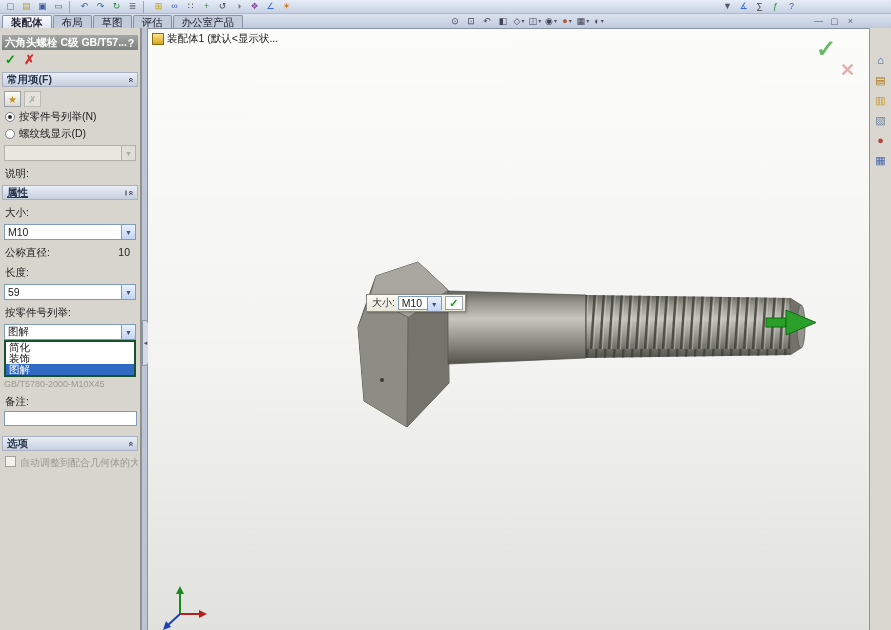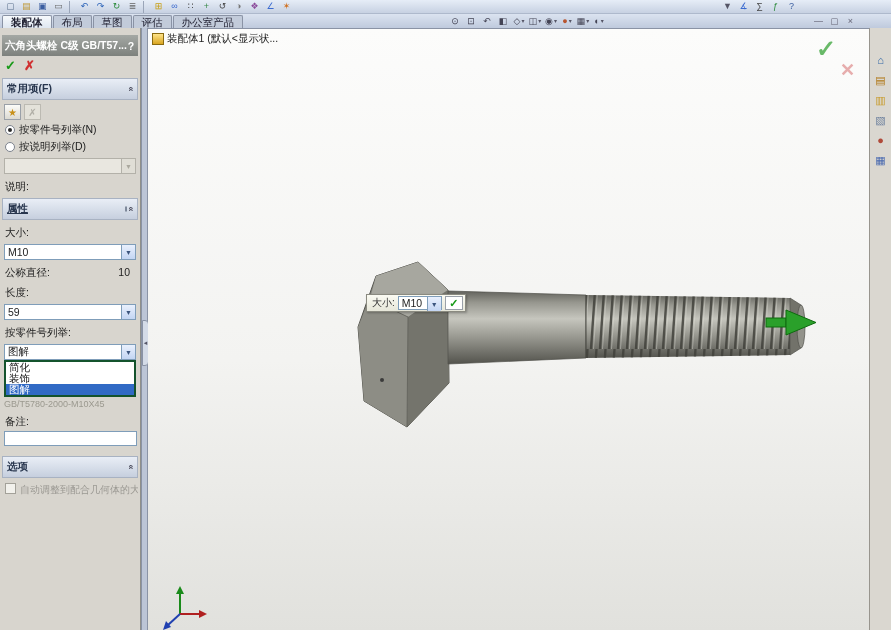--- a/index.html
+++ b/index.html
@@ -23,28 +23,28 @@
   .tab { height:13px; line-height:12px; padding:0 8px; margin-right:1px; font-size:10.5px;
          background:#c2cbda; border:1px solid #8a93a5; border-bottom:none; border-radius:2px 2px 0 0; color:#223; }
   .tab.active { background:linear-gradient(#f6f9fc,#dfe7f1); font-weight:bold; }
   .center-tools { flex:1; display:flex; justify-content:center; align-items:center; }
   .win-btns { display:flex; align-items:center; margin-right:30px; }
   .win-btns .tb-icon { color:#667; }
 
   
   .pm { position:absolute; left:0; top:28px; width:141px; height:602px;
         background:#d8d5ce; border-right:1px solid #8f8f8a; font-size:10.5px; }
-  .pm-title { height:21px; margin:7px 2px 0 2px; padding:0 3px;
+  .pm-title { height:15px; margin:7px 2px 0 2px; padding:0 3px;
               background:linear-gradient(#a4a8a4,#7d817d); color:#fff; font-weight:bold;
               display:flex; align-items:center; font-size:10.5px; white-space:nowrap; overflow:hidden; }
   .pm-help { margin-left:auto; width:12px; text-align:center; color:#fff; font-weight:bold; }
   .pm-actions { height:18px; display:flex; align-items:center; gap:8px; padding-left:5px; }
   .ok-btn { color:#189a18; font-size:13px; font-weight:bold; }
   .cancel-btn { color:#d03030; font-size:13px; font-weight:bold; }
-  .sec { height:22px; margin:4px 2px 0 2px; padding:0 4px;
+  .sec { height:15px; margin:4px 2px 0 2px; padding:0 4px;
          background:linear-gradient(#e9eef6,#c6cfde); border:1px solid #a8b2c2;
          display:flex; align-items:center; font-weight:bold; color:#28364e; font-size:10.5px; }
   .sec .chev { margin-left:auto; transform:rotate(90deg); font-size:9px; color:#445; }
   .fav-btns { display:flex; gap:3px; margin:4px 0 2px 4px; }
   .mini-btn { width:17px; height:16px; border:1px solid #9aa0a8; background:linear-gradient(#fcfcf9,#dcdad2);
               display:flex; align-items:center; justify-content:center; font-size:10px; }
   .mini-btn.disabled { color:#b0aea6; border-color:#bcbab2; background:#e4e2da; }
   .radio-row { display:flex; align-items:center; gap:4px; margin:3px 0 0 5px; white-space:nowrap; }
   .radio { width:10px; height:10px; border:1px solid #7d838d; border-radius:50%; background:#fff; position:relative; flex:none; }
   .radio.checked:after { content:""; position:absolute; left:2px; top:2px; width:4px; height:4px; border-radius:50%; background:#2c2c2c; }
@@ -182,21 +182,21 @@
     <div class="fav-btns">
       <span class="mini-btn" style="color:#c89018">★</span>
       <span class="mini-btn disabled">✗</span>
     </div>
     <div class="radio-row">
       <span class="radio checked"></span>
       <span>按零件号列举(N)</span>
     </div>
     <div class="radio-row">
       <span class="radio"></span>
-      <span>按说明列举(D)</span>
+      <span>螺纹线显示(D)</span>
     </div>
     <div class="combo disabled">
       <span></span>
       <span class="arrow">▼</span>
     </div>
     <div class="lbl">说明:</div>
 
     <div class="sec" style="margin-top:4px;text-decoration:underline;">
       <span>属性</span>
       <span class="chev">«</span>

